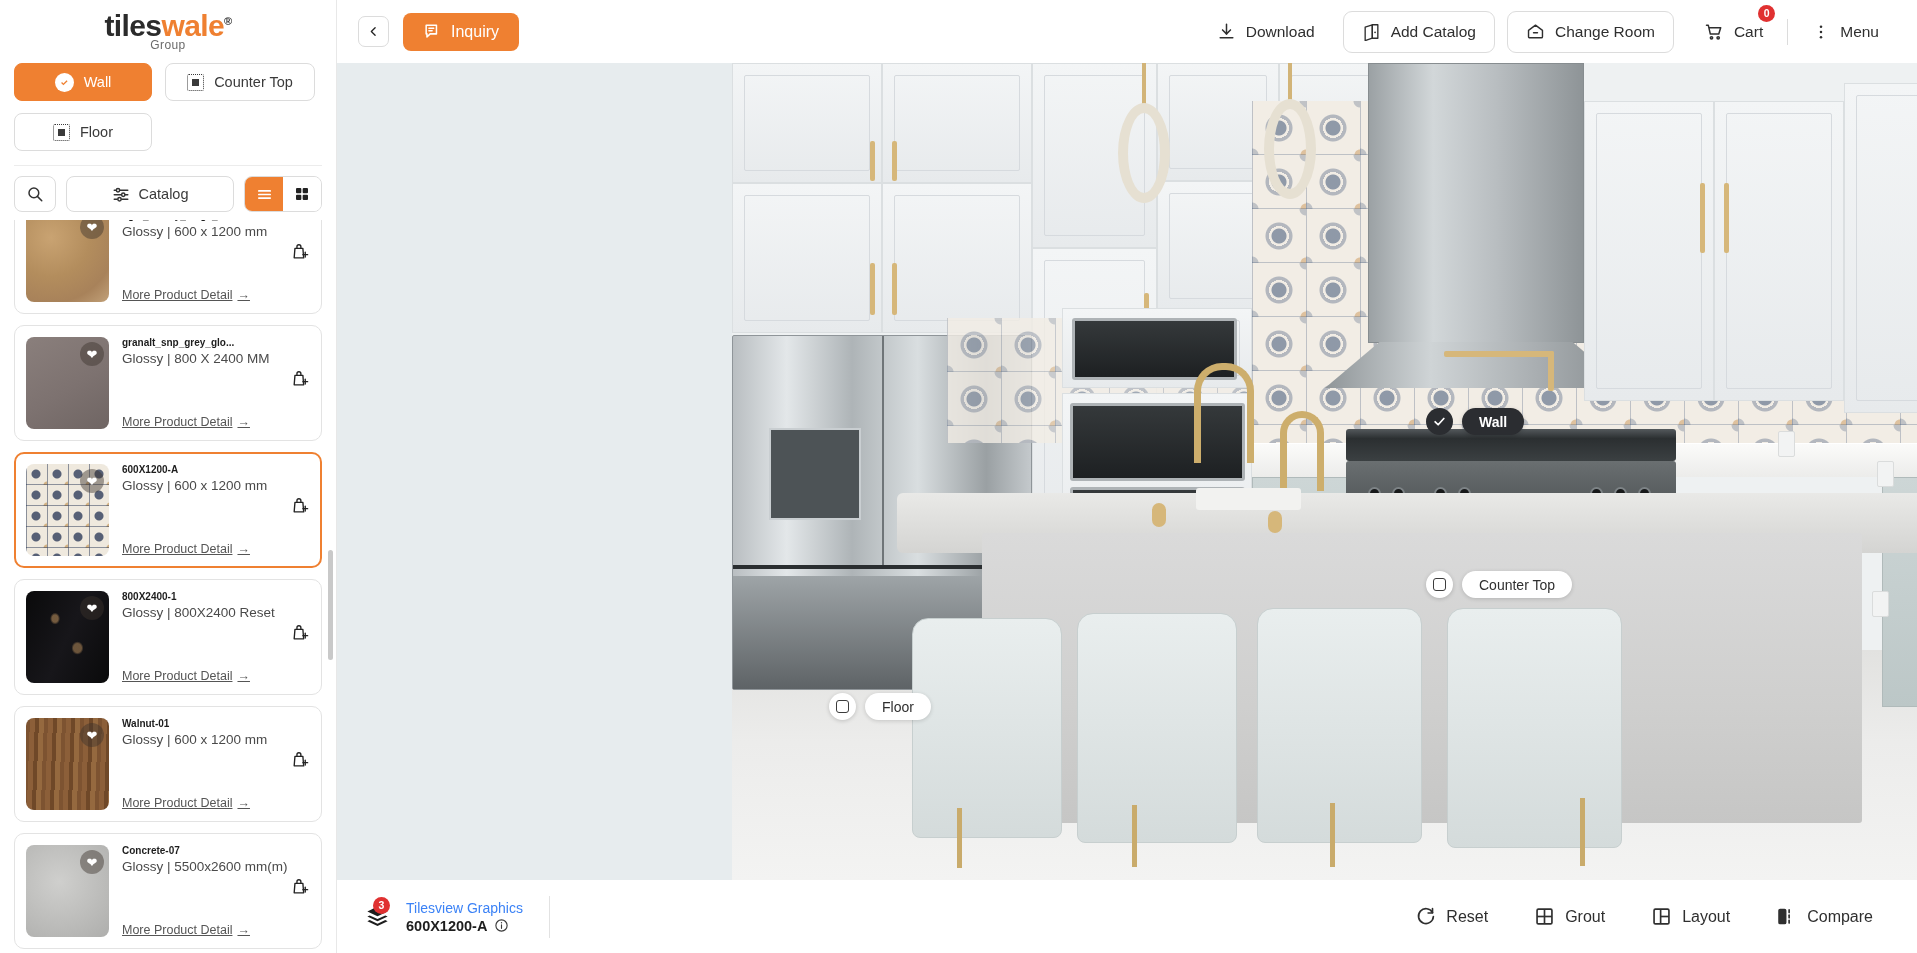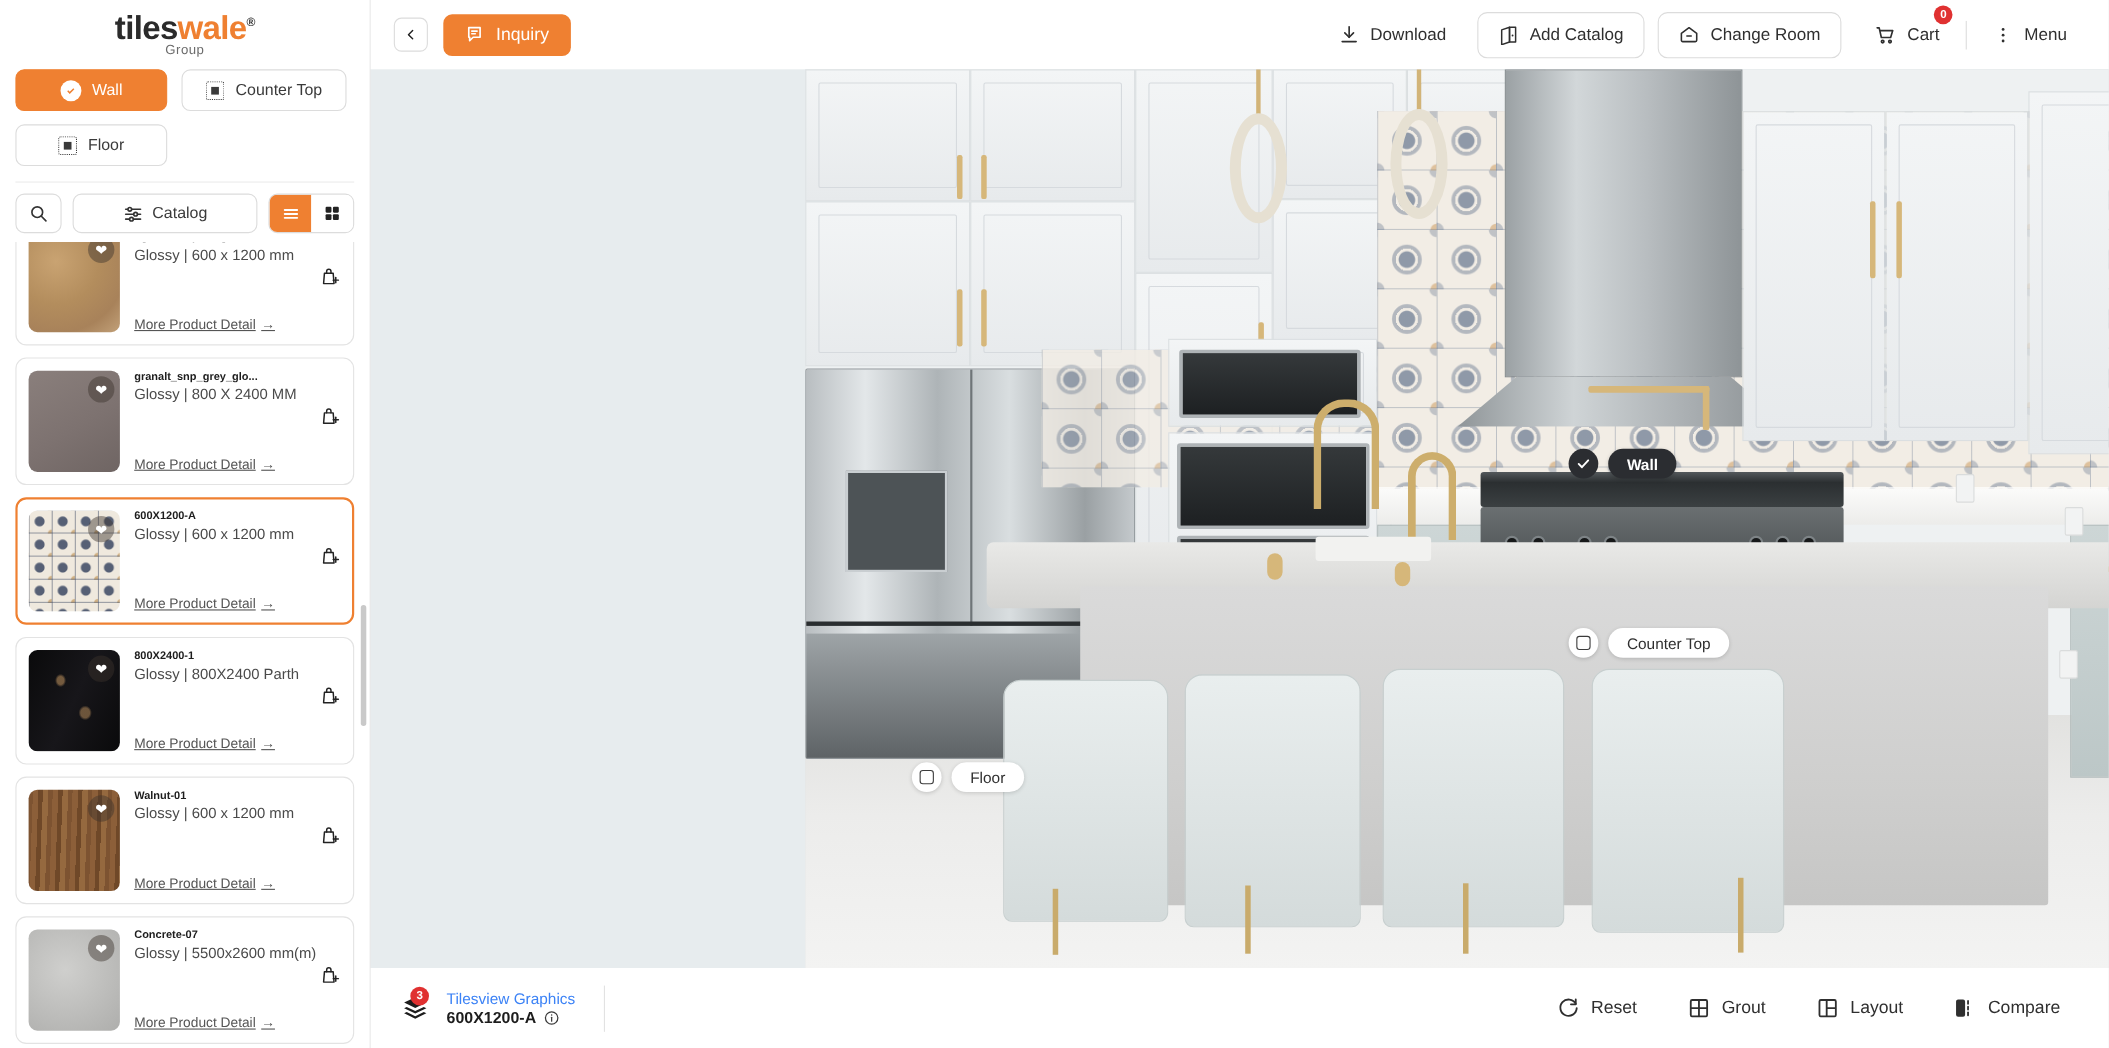--- a/index.html
+++ b/index.html
@@ -378,21 +378,21 @@
               </span>
               <a class="pmore"><span>More Product Detail</span><span class="arw">→</span></a>
             </div>
           </div>
           <div class="pcard">
             <div class="pthumb" style="background:#0b0b0c;background-image:radial-gradient(ellipse at 35% 30%,rgba(196,150,96,.55) 0 3px,transparent 5px),radial-gradient(ellipse at 62% 62%,rgba(196,150,96,.5) 0 4px,transparent 6px),linear-gradient(115deg,#0a0a0b,#17161a 50%,#0a0a0b);">
               <span class="heart">❤</span>
             </div>
             <div class="pbody">
               <div class="ptitle">800X2400-1</div>
-              <div class="pspec">Glossy | 800X2400 Parth</div>
+              <div class="pspec">Glossy | 800X2400 Reset</div>
               <span class="bagicon">
                 <svg width="19" height="19" viewBox="0 0 24 24" fill="none" stroke="#222" stroke-width="1.7" stroke-linecap="round" stroke-linejoin="round">
                   <path d="M5 8h10l1 12H4z"></path>
                   <path d="M7.5 8V6a2.5 2.5 0 0 1 5 0v2"></path>
                   <line x1="18" y1="13" x2="18" y2="19"></line>
                   <line x1="15" y1="16" x2="21" y2="16"></line>
                 </svg>
               </span>
               <a class="pmore"><span>More Product Detail</span><span class="arw">→</span></a>
             </div>

